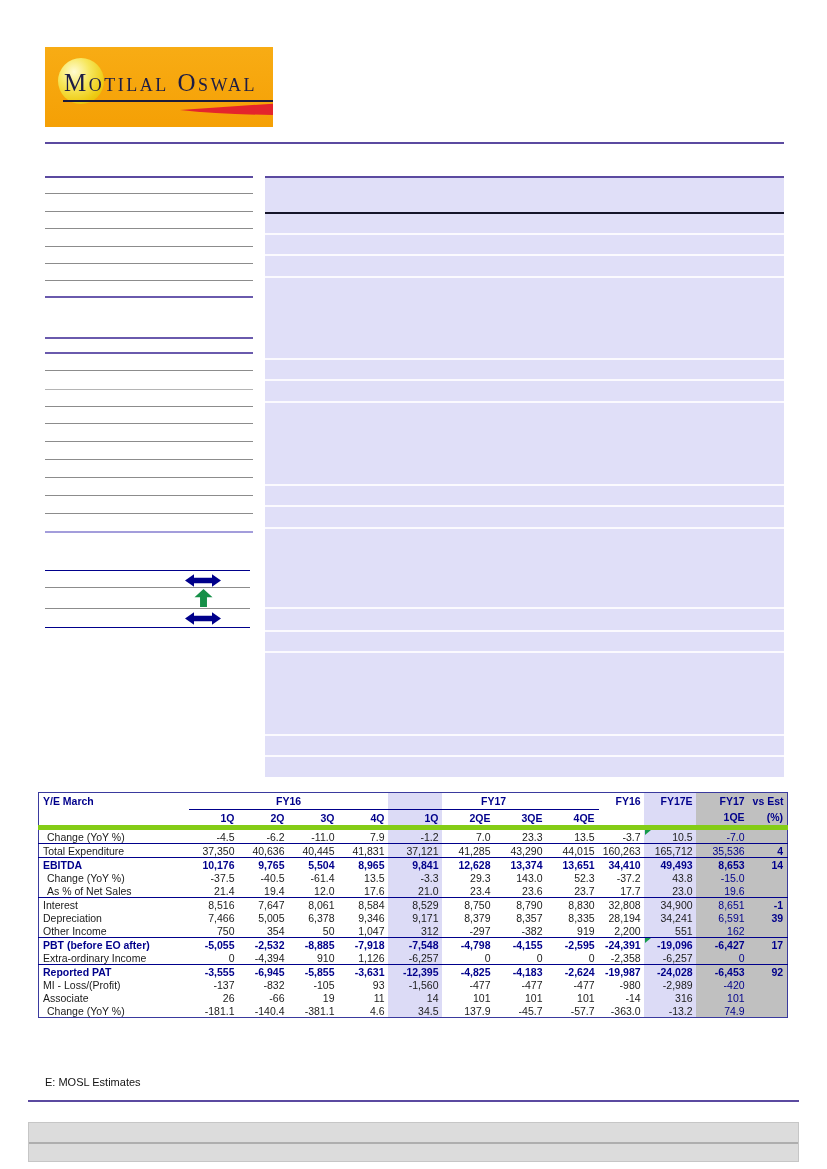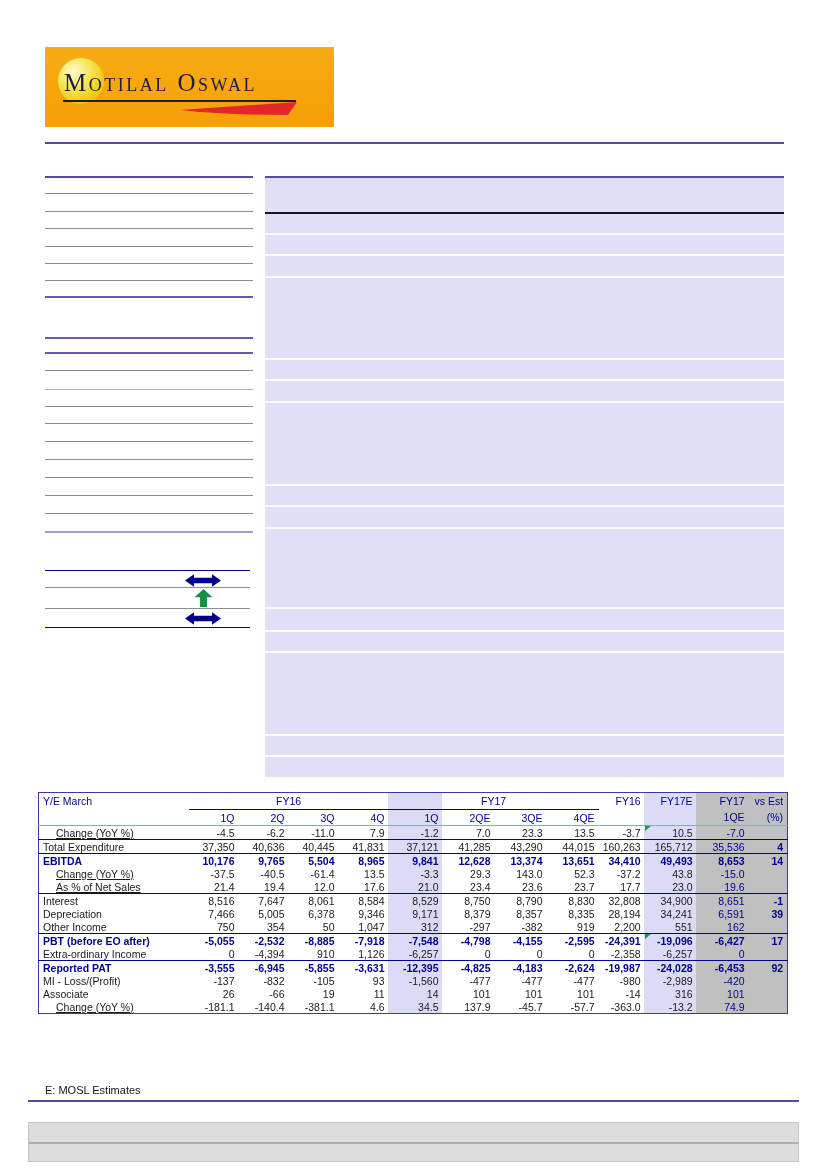--- a/index.html
+++ b/index.html
@@ -1,20 +1,20 @@
 <!DOCTYPE html>
 <html><head>
 <meta charset="utf-8">
 <style>
   html,body{margin:0;padding:0;background:#ffffff;}
   .page{position:relative;width:827px;height:1169px;background:#ffffff;overflow:hidden;
         font-family:"Liberation Sans",sans-serif;}
 
   
-  .logo{position:absolute;left:45px;top:47px;width:289px;height:80px;
+  .logo{position:absolute;left:45px;top:47px;width:228px;height:80px;
         background:linear-gradient(180deg,#f8ac14 0%,#f5a005 100%);overflow:hidden;}
   .logo-ball{position:absolute;left:13px;top:11px;width:46px;height:46px;border-radius:50%;
         background:radial-gradient(circle at 35% 30%,#fffbd2 0%,#f7e75e 35%,#eecb13 70%,#dcb100 100%);}
   .logo-text{position:absolute;left:19px;top:22px;width:244px;
         font-family:"Liberation Serif",serif;font-variant:small-caps;font-weight:500;
         font-size:25px;letter-spacing:2.5px;color:#1d1d45;white-space:nowrap;}
   .logo-underline{position:absolute;left:18px;top:53px;width:233px;height:2px;background:#1b1b3c;}
   .logo-swoosh{position:absolute;left:0;top:0;width:270px;height:80px;}
 
   
@@ -38,34 +38,34 @@
   
   .table-wrap{position:absolute;left:38px;top:792px;width:749px;}
   .strip{position:absolute;top:0;bottom:0;z-index:0;}
   .strip.lav1{left:350px;width:54px;background:#dcdbf6;}
   .strip.lav2{left:606px;width:52px;background:#dcdbf6;}
   .strip.grayc{left:658px;width:91px;background:#c0c0c0;}
   table.fin{position:relative;z-index:1;border-collapse:collapse;table-layout:fixed;width:749px;
             font-size:10.5px;border:1px solid #3a3a9e;background:transparent;}
   table.fin th,table.fin td{padding:0 4px;height:13px;line-height:12px;white-space:nowrap;
             overflow:hidden;text-align:right;color:#1a1a1a;}
-  table.fin thead th{color:#00008b;font-weight:normal;}
+  table.fin thead th{color:#00008b;font-weight:bold;}
   table.fin tr.h1 th{height:16px;}
-  table.fin tr.h2 th{height:15px;border-bottom:1px solid #84cc16;}
+  table.fin tr.h2 th{height:15px;border-bottom:5px solid #84cc16;}
   table.fin tr.h1 th.grp{text-align:center;border-bottom:1px solid #00008b;}
   table.fin th.lbl,table.fin td.lbl{text-align:left;}
-  table.fin td.indent{padding-left:17px;text-decoration:underline;}
+  table.fin td.indent{padding-left:8px;}
   table.fin tr.bold td{font-weight:bold;color:#00008b;}
   table.fin tr.rule-top td{border-top:1px solid #00008b;}
   table.fin td:nth-child(12){color:#00008b;}
   table.fin td:nth-child(13){color:#00008b;font-weight:bold;}
   table.fin td.marker{position:relative;}
   table.fin td.marker::before{content:"";position:absolute;left:0;top:0;width:0;height:0;
             border-top:5px solid #169b4a;border-right:6px solid transparent;}
-  .footnote{position:absolute;left:45px;top:1076px;font-size:11px;color:#141414;margin-top:8px;}
+  .footnote{position:absolute;left:45px;top:1076px;font-size:11px;color:#141414;}
 
   
   .footer-bar{position:absolute;left:28px;top:1122px;width:771px;height:40px;
               background:#dcdcdc;border:1px solid #c6c6c6;box-sizing:border-box;}
   .footer-bar .row1{position:absolute;left:0;top:0;width:100%;height:19px;
               border-bottom:2px solid #aeaeae;}
   .footer-bar .row2{position:absolute;left:0;top:21px;width:100%;height:19px;}
 </style>
 </head>
 <body>

